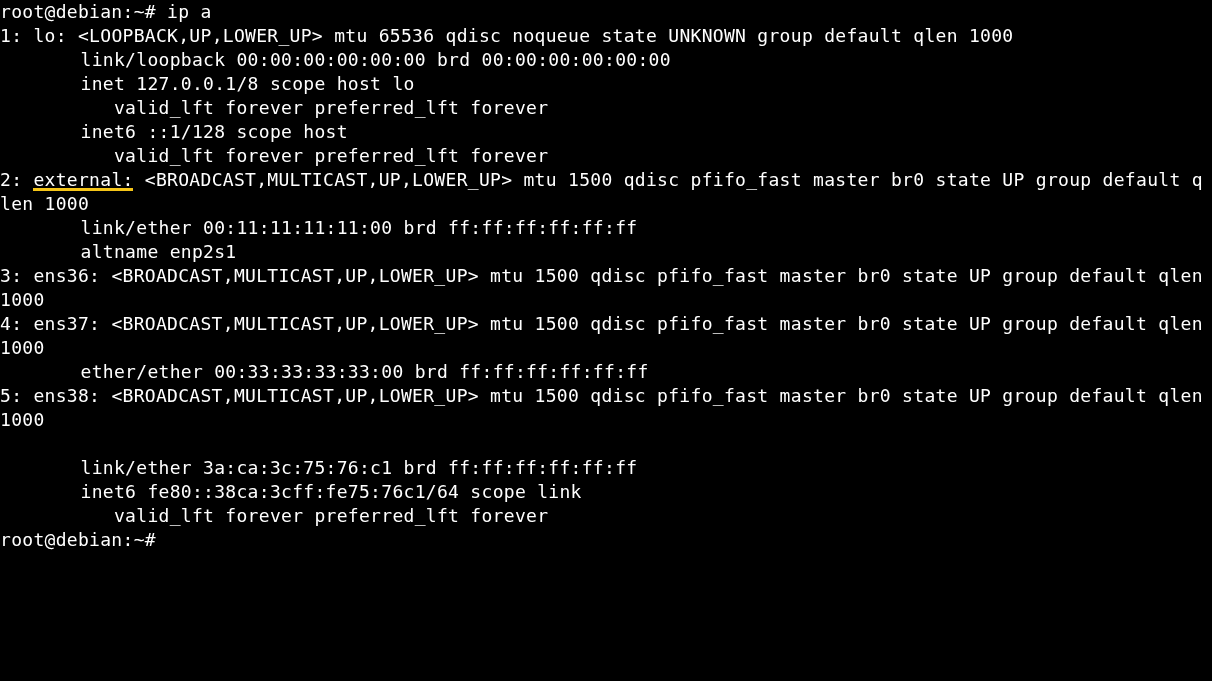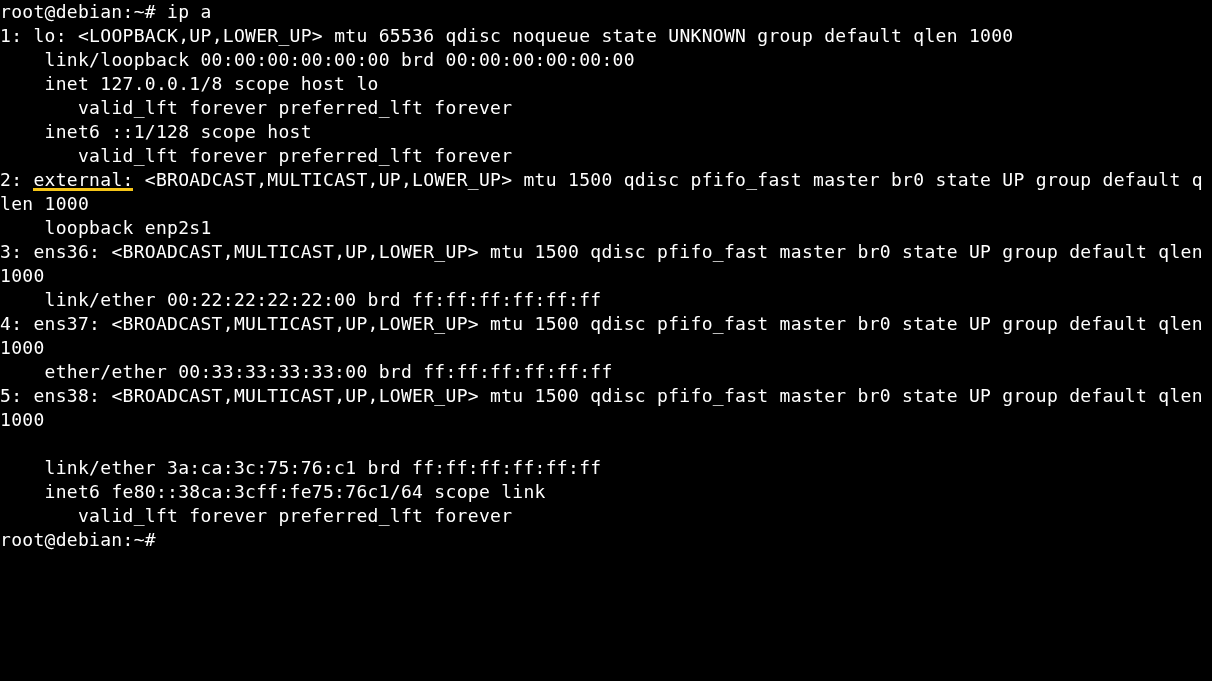--- a/index.html
+++ b/index.html
@@ -18,30 +18,30 @@
     overflow: hidden;
     padding: 0;
     box-sizing: border-box;
     white-space: pre-wrap;
     word-break: break-all;
     position: relative;
   }
   .prompt-line .prompt { }
   .prompt-line .cmd { white-space: pre; }
   .iface-line { }
-  .sub-line { display:block; } 
+  .sub-line { display:block;padding-left:36px; } 
   .underline {
     position: absolute;
     height: 3px;
     background: #f5c518;
   }
 </style>
 </head>
 <body>
 
 <div id="terminal"><span class="prompt-line"><span class="prompt">root@debian:~#</span><span class="cmd"> ip a</span></span>
 <span class="iface-line"><span>1</span><span>: </span><span id="ifname-0">lo</span><span>: </span><span>&lt;LOOPBACK,UP,LOWER_UP&gt; mtu 65536 qdisc noqueue state UNKNOWN group default qlen 1000</span></span>
 <span class="sub-line">    link/loopback 00:00:00:00:00:00 brd 00:00:00:00:00:00</span><span class="sub-line">    inet 127.0.0.1/8 scope host lo</span><span class="sub-line">       valid_lft forever preferred_lft forever</span><span class="sub-line">    inet6 ::1/128 scope host</span><span class="sub-line">       valid_lft forever preferred_lft forever</span><span class="iface-line"><span>2</span><span>: </span><span id="ifname-1">external</span><span>: </span><span>&lt;BROADCAST,MULTICAST,UP,LOWER_UP&gt; mtu 1500 qdisc pfifo_fast master br0 state UP group default qlen 1000</span></span>
-<span class="sub-line">    loopback enp2s1</span><span class="iface-line"><span>3</span><span>: </span><span id="ifname-2">ens36</span><span>: </span><span>&lt;BROADCAST,MULTICAST,UP,LOWER_UP&gt; mtu 1500 qdisc pfifo_fast master br0 state UP group default qlen 1000</span></span>
-<span class="sub-line">    link/ether 00:22:22:22:22:00 brd ff:ff:ff:ff:ff:ff</span><span class="iface-line"><span>4</span><span>: </span><span id="ifname-3">ens37</span><span>: </span><span>&lt;BROADCAST,MULTICAST,UP,LOWER_UP&gt; mtu 1500 qdisc pfifo_fast master br0 state UP group default qlen 1000</span></span>
+<span class="sub-line">    link/ether 00:11:11:11:11:00 brd ff:ff:ff:ff:ff:ff</span><span class="sub-line">    altname enp2s1</span><span class="iface-line"><span>3</span><span>: </span><span id="ifname-2">ens36</span><span>: </span><span>&lt;BROADCAST,MULTICAST,UP,LOWER_UP&gt; mtu 1500 qdisc pfifo_fast master br0 state UP group default qlen 1000</span></span>
+<span class="iface-line"><span>4</span><span>: </span><span id="ifname-3">ens37</span><span>: </span><span>&lt;BROADCAST,MULTICAST,UP,LOWER_UP&gt; mtu 1500 qdisc pfifo_fast master br0 state UP group default qlen 1000</span></span>
 <span class="sub-line">    ether/ether 00:33:33:33:33:00 brd ff:ff:ff:ff:ff:ff</span><span class="iface-line"><span>5</span><span>: </span><span id="ifname-4">ens38</span><span>: </span><span>&lt;BROADCAST,MULTICAST,UP,LOWER_UP&gt; mtu 1500 qdisc pfifo_fast master br0 state UP group default qlen 1000</span></span>
 
 <span class="sub-line">    link/ether 3a:ca:3c:75:76:c1 brd ff:ff:ff:ff:ff:ff</span><span class="sub-line">    inet6 fe80::38ca:3cff:fe75:76c1/64 scope link</span><span class="sub-line">       valid_lft forever preferred_lft forever</span><span class="prompt-line"><span class="prompt">root@debian:~#</span><span class="cmd"></span></span><div class="underline" style="left: 33.4219px; top: 188px; width: 99.1094px;"></div></div>
 
 </body></html>

